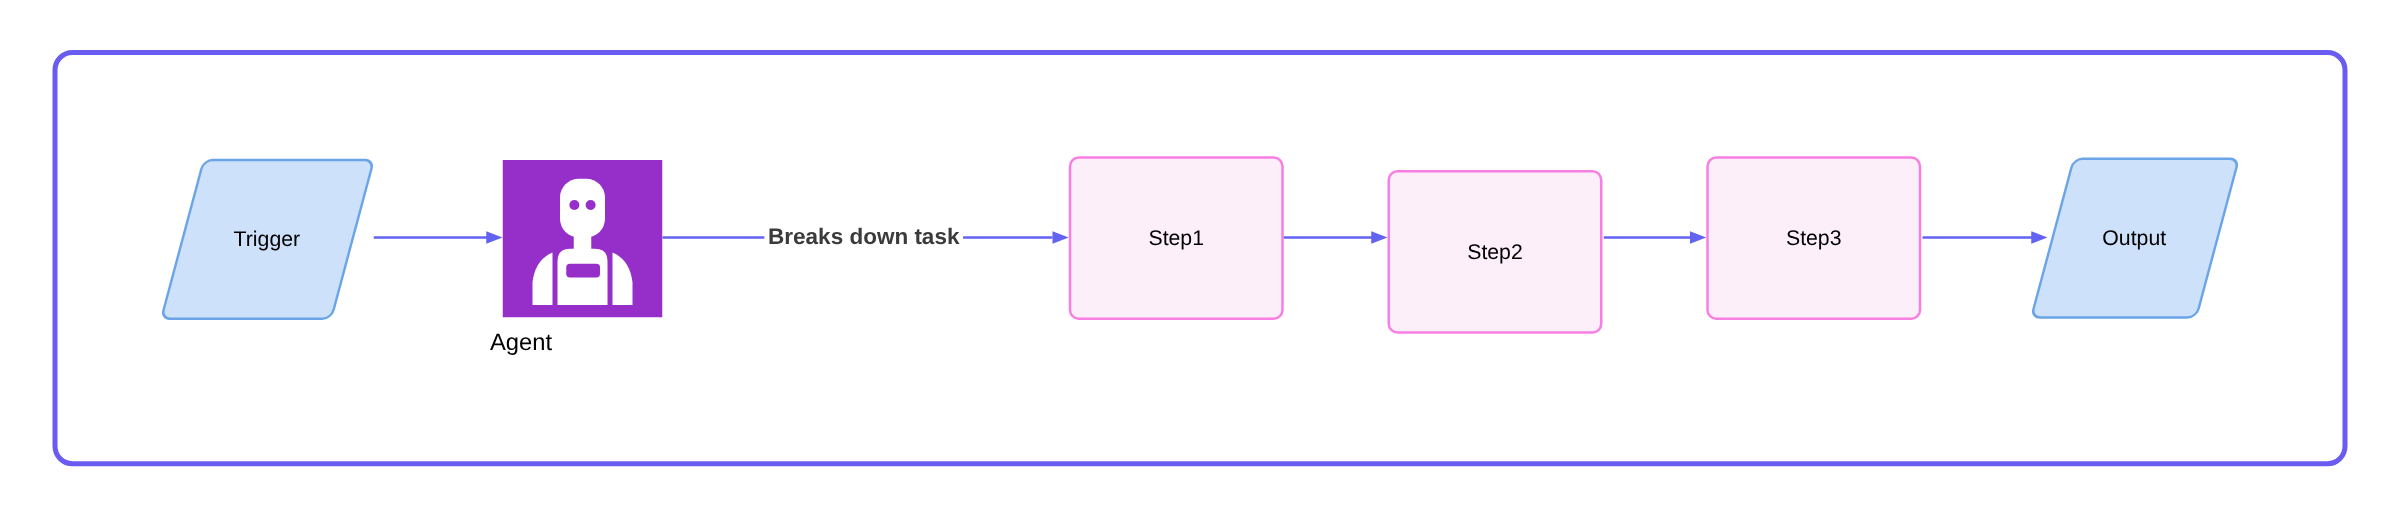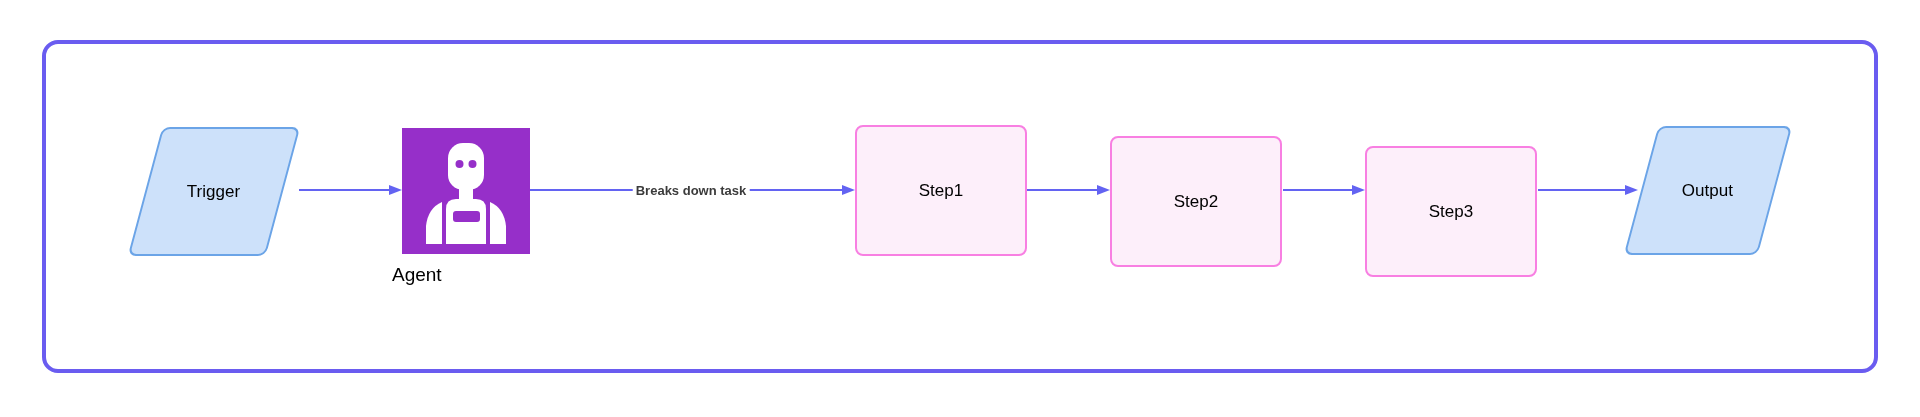--- a/index.html
+++ b/index.html
@@ -79,32 +79,32 @@
     border-top: 5px solid transparent;
     border-bottom: 5px solid transparent;
     border-left: 13px solid #6363f2;
   }
   .edge-label {
     position: absolute;
     left: 691px;
     top: 190px;
     transform: translate(-50%, -50%);
     font-weight: bold;
-    font-size: 13px;
+    font-size: 18px;
     color: #3b3b3b;
     background: #ffffff;
     padding: 0 3px;
     white-space: nowrap;
   }
 
   
   .node-trigger { left: 145px; top: 127px; width: 134px; height: 125px; }
   .node-step1   { left: 855px;  top: 125px; width: 168px; height: 127px; }
   .node-step2   { left: 1110px; top: 136px; width: 168px; height: 127px; }
-  .node-step3   { left: 1365px; top: 125px; width: 168px; height: 127px; margin-top: 21px; }
+  .node-step3   { left: 1365px; top: 125px; width: 168px; height: 127px; }
   .node-output  { left: 1641px; top: 126px; width: 130px; height: 125px; }
 
   
   .edge-1 { left: 299px;  width: 91px;  }
   .head-1 { left: 389px;  }
   .edge-2 { left: 530px;  width: 312px; }
   .head-2 { left: 842px;  }
   .edge-3 { left: 1027px; width: 71px;  }
   .head-3 { left: 1097px; }
   .edge-4 { left: 1283px; width: 70px;  }

